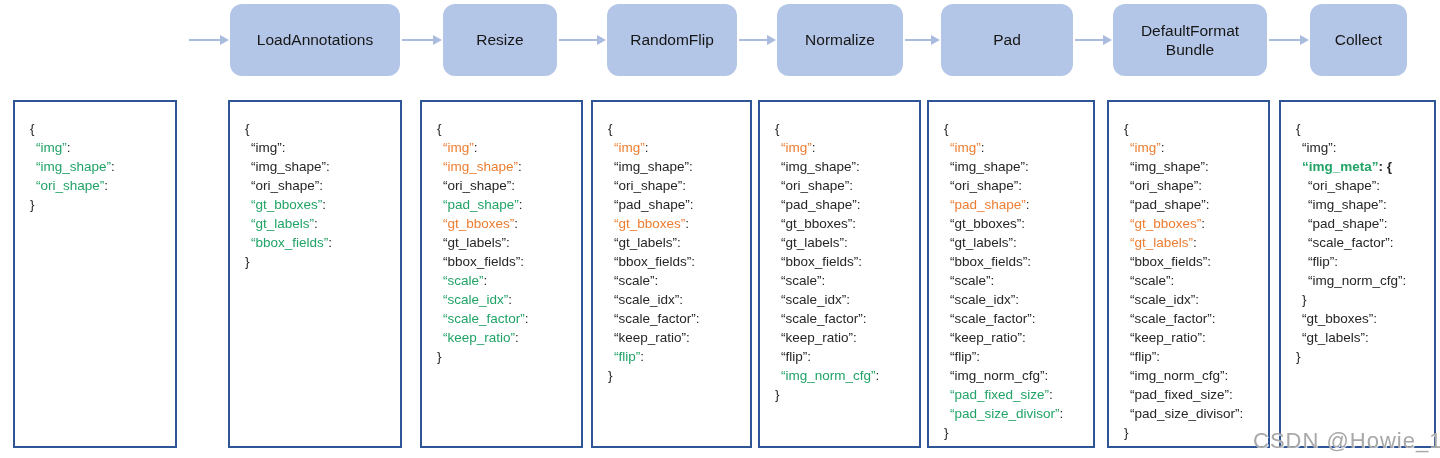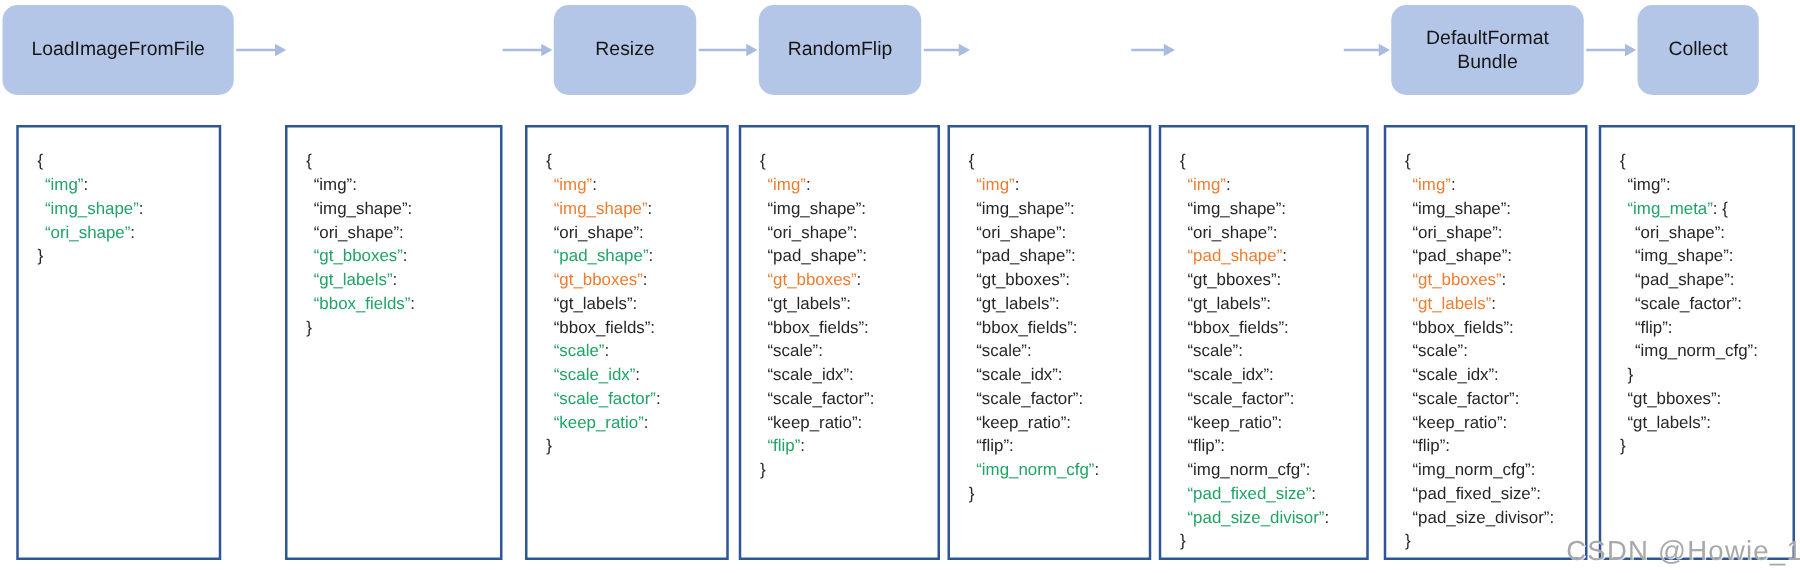--- a/index.html
+++ b/index.html
@@ -64,28 +64,34 @@
     position:absolute;left:1253px;top:428px;white-space:nowrap;z-index:5;
     font-size:22px;color:#a8a8a8;letter-spacing:1px;
     text-shadow:1px 1px 0 rgba(255,255,255,0.8);
   }
 </style>
 </head>
 <body>
 
 <div class="canvas">
 
-  <div class="hbox h1">
-      <span>LoadImageFromFile</span>
+  <div class="hbox h2">
+      <span>LoadAnnotations</span>
     </div>
   <div class="hbox h4">
       <span>RandomFlip</span>
     </div>
   <div class="hbox h3">
       <span>Resize</span>
+    </div>
+  <div class="hbox h5">
+      <span>Normalize</span>
+    </div>
+  <div class="hbox h6">
+      <span>Pad</span>
     </div>
   <div class="hbox h7">
       <span>DefaultFormat
 Bundle</span>
     </div>
   <div class="hbox h8">
       <span>Collect</span>
     </div>
 
   <div class="arrow a1"></div>
@@ -210,21 +216,21 @@
         <div class="line" style="padding-left: 6px;"><span style="color: rgb(38, 38, 38);">“img_norm_cfg”</span><span class="brace">:</span></div>
         <div class="line" style="padding-left: 6px;"><span style="color: rgb(38, 38, 38);">“pad_fixed_size”</span><span class="brace">:</span></div>
         <div class="line" style="padding-left: 6px;"><span style="color: rgb(38, 38, 38);">“pad_size_divisor”</span><span class="brace">:</span></div>
         <div class="line"><span class="brace">}</span></div>
       </div>
     </div>
   <div class="jbox j8">
       <div class="jcontent">
         <div class="line"><span class="brace">{</span></div>
         <div class="line" style="padding-left: 6px;"><span style="color: rgb(38, 38, 38);">“img”</span><span class="brace">:</span></div>
-        <div class="line" style="padding-left: 6px;"><span style="color: rgb(33, 163, 102);">“img_meta”</span><span class="brace">: {</span></div>
+        <div class="line" style="padding-left: 6px; font-weight: bold;"><span style="color: rgb(33, 163, 102);">“img_meta”</span><span class="brace">: {</span></div>
         <div class="line" style="padding-left: 12px;"><span style="color: rgb(38, 38, 38);">“ori_shape”</span><span class="brace">:</span></div>
         <div class="line" style="padding-left: 12px;"><span style="color: rgb(38, 38, 38);">“img_shape”</span><span class="brace">:</span></div>
         <div class="line" style="padding-left: 12px;"><span style="color: rgb(38, 38, 38);">“pad_shape”</span><span class="brace">:</span></div>
         <div class="line" style="padding-left: 12px;"><span style="color: rgb(38, 38, 38);">“scale_factor”</span><span class="brace">:</span></div>
         <div class="line" style="padding-left: 12px;"><span style="color: rgb(38, 38, 38);">“flip”</span><span class="brace">:</span></div>
         <div class="line" style="padding-left: 12px;"><span style="color: rgb(38, 38, 38);">“img_norm_cfg”</span><span class="brace">:</span></div>
         <div class="line" style="padding-left: 6px;"><span class="brace">}</span></div>
         <div class="line" style="padding-left: 6px;"><span style="color: rgb(38, 38, 38);">“gt_bboxes”</span><span class="brace">:</span></div>
         <div class="line" style="padding-left: 6px;"><span style="color: rgb(38, 38, 38);">“gt_labels”</span><span class="brace">:</span></div>
         <div class="line"><span class="brace">}</span></div>

